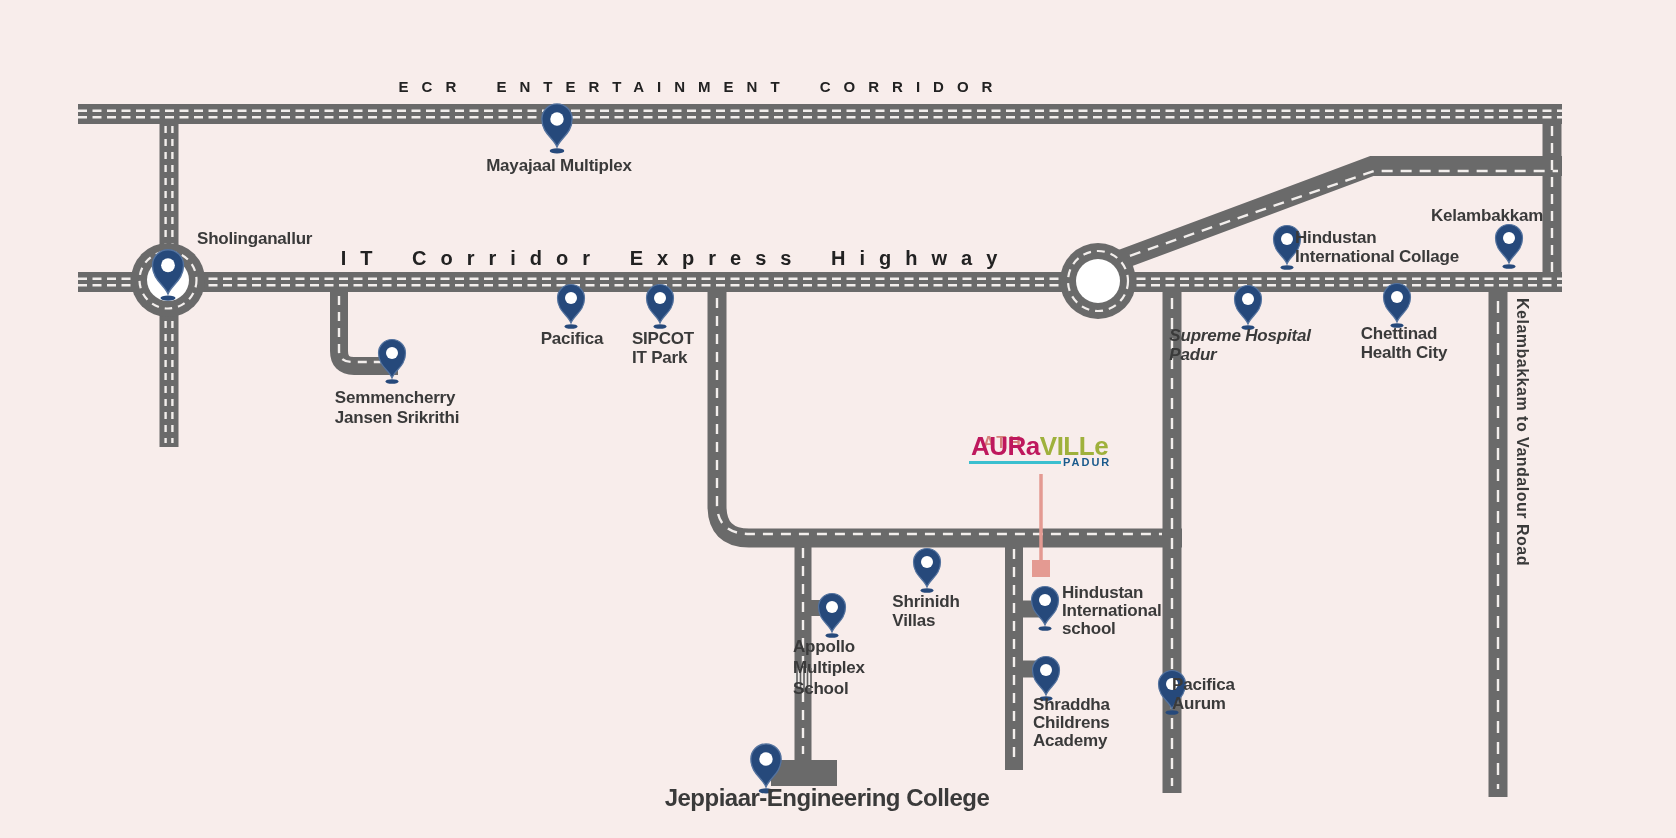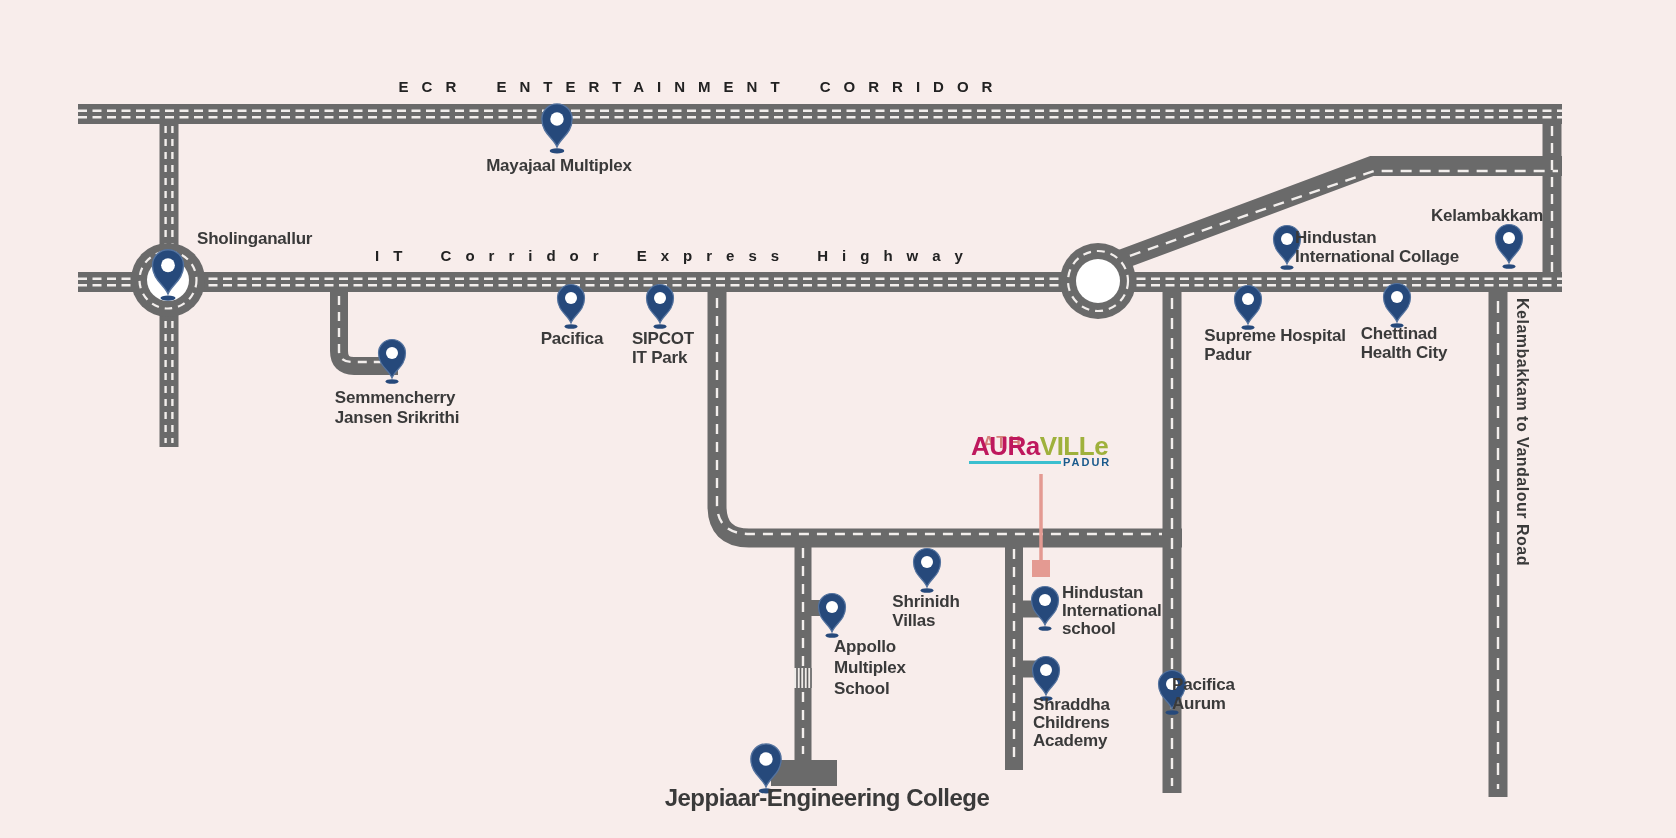--- a/index.html
+++ b/index.html
@@ -17,21 +17,21 @@
     line-height:19px;
     letter-spacing:-0.2px;
     white-space:nowrap;
   }
   .center{transform:translateX(-50%);text-align:left;}
   .roadtitle{
     position:absolute;color:#222;font-weight:bold;white-space:nowrap;
     transform:translateX(-50%);
   }
   .ecr-title{font-size:15px;letter-spacing:13px;word-spacing:10px;}
-  .it-title{font-size:15px;letter-spacing:14px;word-spacing:6px;text-align:right;}
+  .it-title{font-size:20px;letter-spacing:14px;word-spacing:6px;text-align:right;}
   .vert-title{
     position:absolute;color:#3a3a3a;font-weight:bold;font-size:16px;letter-spacing:0.5px;
     white-space:nowrap;transform:rotate(90deg);transform-origin:0 0;
   }
   .logo{position:absolute;text-align:left;}
   .logo .ath{position:absolute;left:12px;top:14px;font-size:16px;font-weight:bold;letter-spacing:3px;color:#d5837b;}
   .logo .brand{position:absolute;left:0;top:11px;font-size:26px;font-weight:bold;letter-spacing:-0.5px;}
   .logo .brand .aura{color:#be185d;}
   .logo .brand .ville{color:#9fb13c;}
   .logo .rule{position:absolute;left:-2px;top:41px;width:92px;height:3px;background:#3bbfcf;}
@@ -148,21 +148,21 @@
   <div class="lbl center" style="left:663px;top:329px;">
     <div>SIPCOT</div>
     <div>IT Park</div>
   </div>
 
   <div class="lbl center" style="left:926px;top:592px;">
     <div>Shrinidh</div>
     <div>Villas</div>
   </div>
 
-  <div class="lbl" style="left:834px;top:636px;line-height:21px;">
+  <div class="lbl" style="left:793px;top:636px;line-height:21px;">
     <div>Appollo</div>
     <div>Multiplex</div>
     <div>School</div>
   </div>
 
   <div class="lbl" style="left:1062px;top:584px;line-height:18px;">
     <div>Hindustan</div>
     <div>International</div>
     <div>school</div>
   </div>
@@ -175,21 +175,21 @@
 
   <div class="lbl" style="left:1172px;top:675px;">
     <div>Pacifica</div>
     <div>Aurum</div>
   </div>
 
   <div class="lbl center" style="left:827px;top:788px;font-size:24px;letter-spacing:-0.5px;">
     <div>Jeppiaar-Engineering College</div>
   </div>
 
-  <div class="lbl center" style="left:1275px;top:326px;">
+  <div class="lbl center" style="left:1240px;top:326px;font-style:italic;">
     <div>Supreme Hospital</div>
     <div>Padur</div>
   </div>
 
   <div class="lbl center" style="left:1404px;top:324px;">
     <div>Chettinad</div>
     <div>Health City</div>
   </div>
 
   <div class="lbl center" style="left:1377px;top:228px;">

